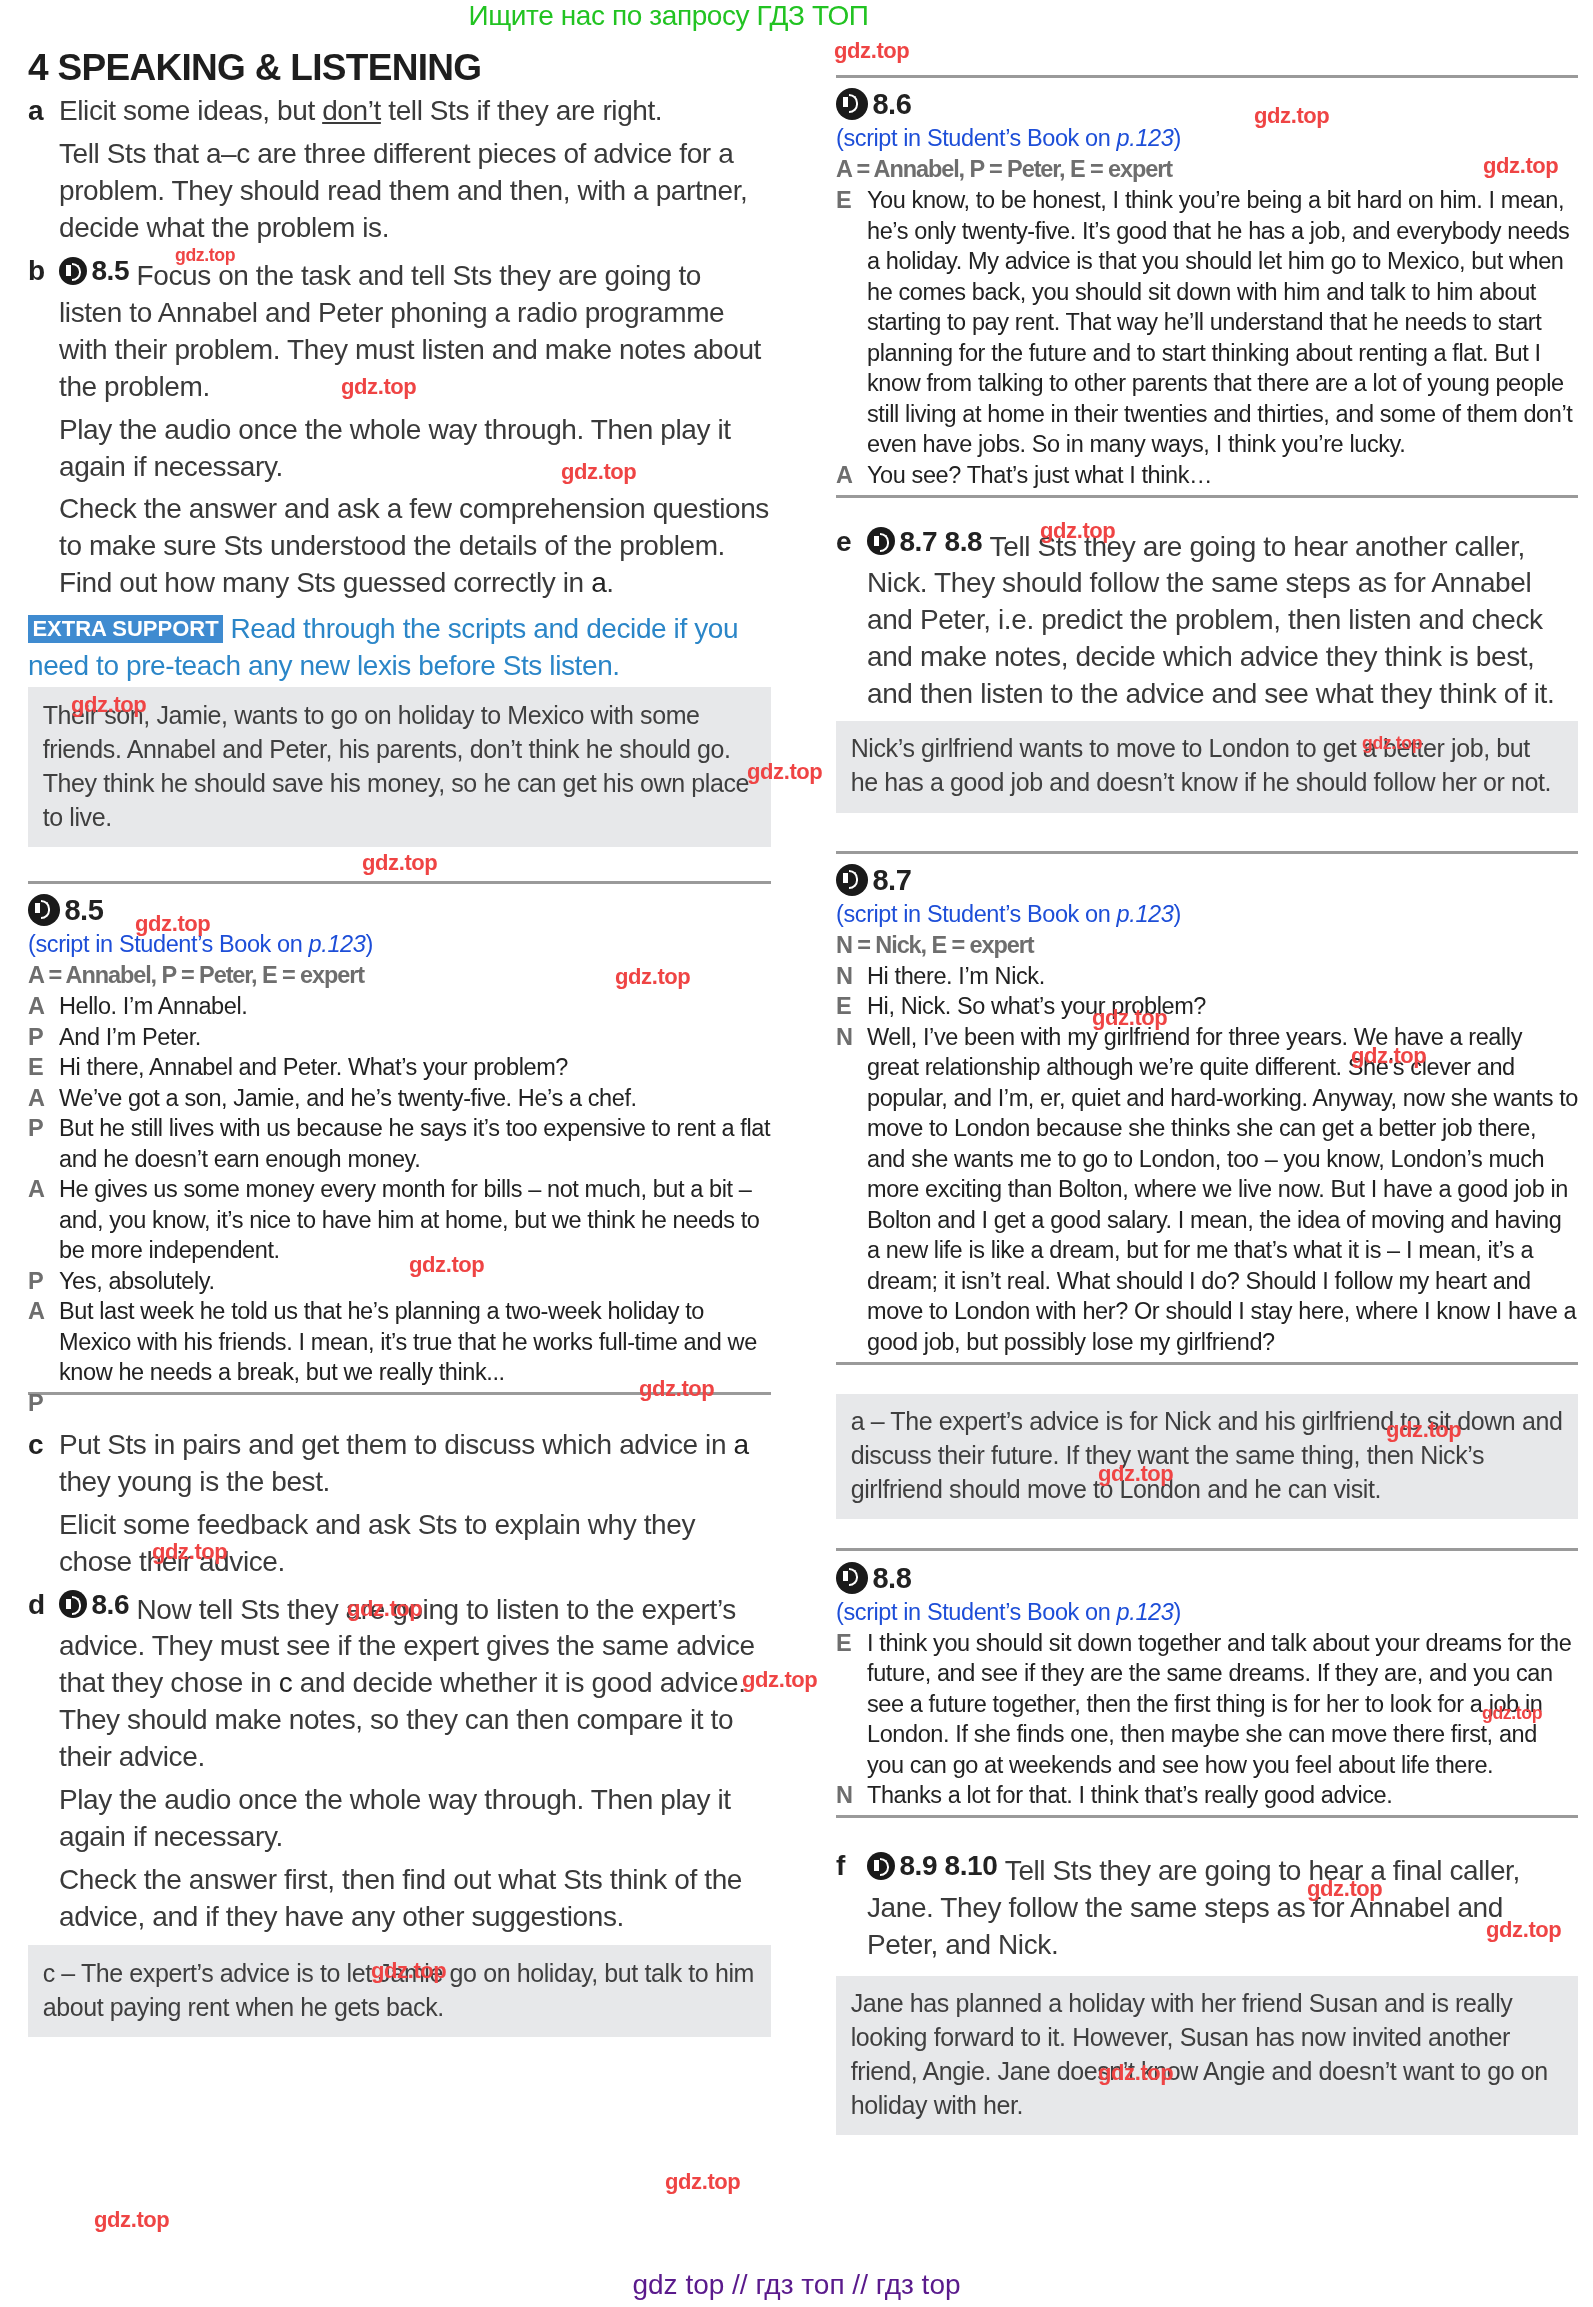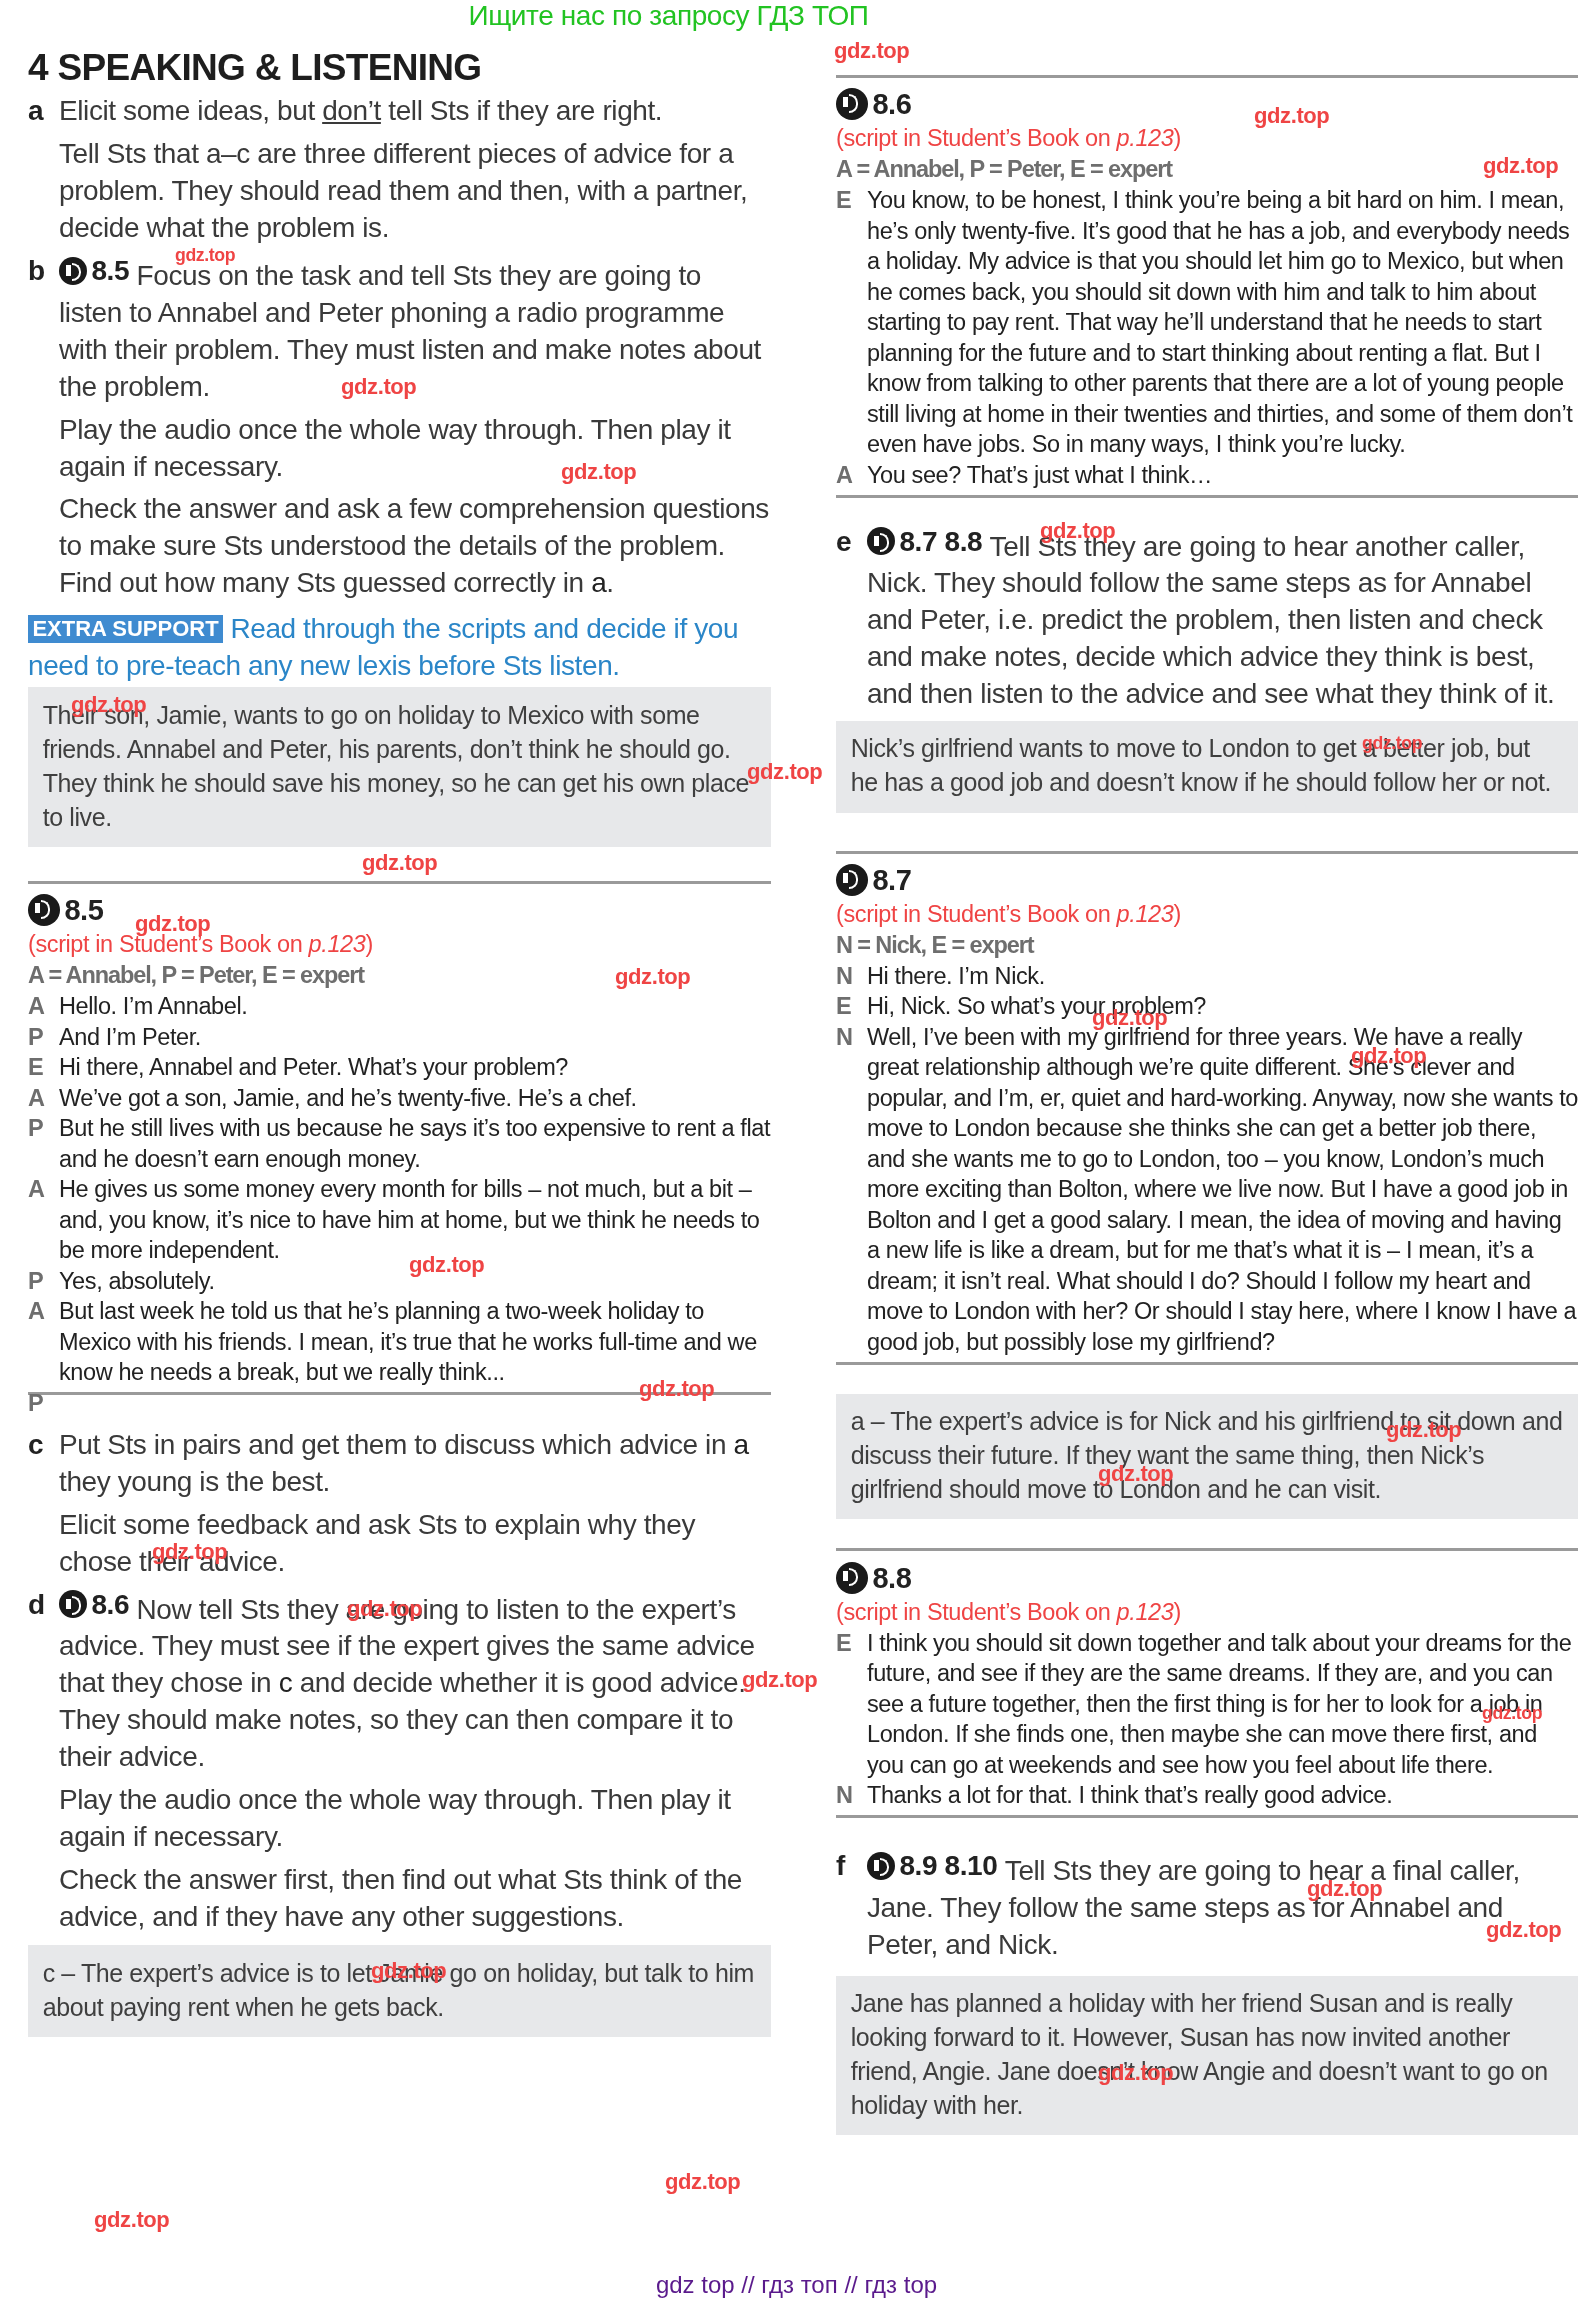--- a/index.html
+++ b/index.html
@@ -1,20 +1,20 @@
 <!DOCTYPE html>
 <html style="font-size:11.8px"><head>
 <meta charset="utf-8">
 <style>
   * { box-sizing: border-box; margin: 0; padding: 0; }
   html, body { width: 1593px; height: 2307px; background: #ffffff; overflow: hidden; }
   body { position: relative; font-family: "Liberation Sans", sans-serif; color: #2b2b2b; }
 
   .top-banner { position: absolute; top: 0; left: 0; width: 1337px; text-align: center; color: #22c322; font-size: 28px; line-height: 32px; letter-spacing: -0.4px; }
-  .bottom-banner { position: absolute; top: 2269px; left: 0; width: 1593px; text-align: center; color: #5a1a8c; font-size: 24px; line-height: 32px; }
+  .bottom-banner { position: absolute; top: 2269px; left: 0; width: 1593px; text-align: center; color: #5a1a8c; font-size: 28px; line-height: 32px; }
 
   .col { position: absolute; top: 44px; }
   .col-left { left: 28px; width: 743px; }
   .col-right { left: 836px; width: 742px; }
 
   .section-title { font-family: "Liberation Sans", sans-serif; font-weight: bold; font-size: 37px; line-height: 44px; color: #1e1e1e; letter-spacing: -0.7px; margin-top: 1.5px; margin-bottom: 2.9px; }
 
   .step { position: relative; padding-left: 31px; font-size: 28px; line-height: 37px; color: #3a3a3a; font-weight: 300; letter-spacing: -0.4px; }
   .step .letter { position: absolute; left: 0; top: 0; font-weight: bold; color: #222; }
   .step p { margin-bottom: 5.9px; }
@@ -27,21 +27,21 @@
   .speaker::after { content: ""; position: absolute; left: 13.2px; top: 5.9px; width: 6.6px; height: 14.7px; border: 2.2px solid #fff; border-left: none; border-radius: 0 8.8px 8.8px 0; }
   .speaker.sm { width: 32px; height: 32px; }
 
   .extra-support { margin-top: 8.8px; font-size: 28px; line-height: 37px; color: #2b86c8; font-weight: 300; letter-spacing: -0.4px; }
   .badge { display: inline-block; background: #3f8bd0; color: #fff; font-weight: bold; font-size: 22px; line-height: 28px; padding: 0 4.4px; margin-right: 7.4px; letter-spacing: 0; vertical-align: 2.2px; }
 
   .grey-box { background: #e7e8ea; padding: 10.3px 14.7px 13.2px 14.7px; font-size: 25px; line-height: 34px; color: #3f3f3f; font-weight: 300; letter-spacing: -0.4px; }
 
   .script { border-top: 3.7px solid #9a9a9a; padding-top: 7.4px; font-size: 23.5px; line-height: 30.5px; color: #222; letter-spacing: -0.4px; }
   .script .head { display: flex; align-items: center; font-weight: bold; font-size: 29px; line-height: 38px; }
-  .script .src { font-size: 23.5px; line-height: 31px; color: #ef4444; }
+  .script .src { font-size: 23.5px; line-height: 31px; color: #1d4ed8; }
   .script .key { font-weight: bold; color: #6e6e6e; font-size: 23.5px; line-height: 31px; letter-spacing: -1.1px; }
   .line { position: relative; padding-left: 31px; }
   .line .spk { position: absolute; left: 0; top: 0; font-weight: bold; color: #6e6e6e; }
   .script-end { border-bottom: 3.7px solid #9a9a9a; padding-bottom: 4.4px; }
 
   .wm { position: absolute; font-size: 22px; line-height: 25px; color: #ef4444; letter-spacing: -0.4px; font-weight: bold; }
   .wm.sm { font-size: 17.7px; }
 </style>
 </head>
 <body>

